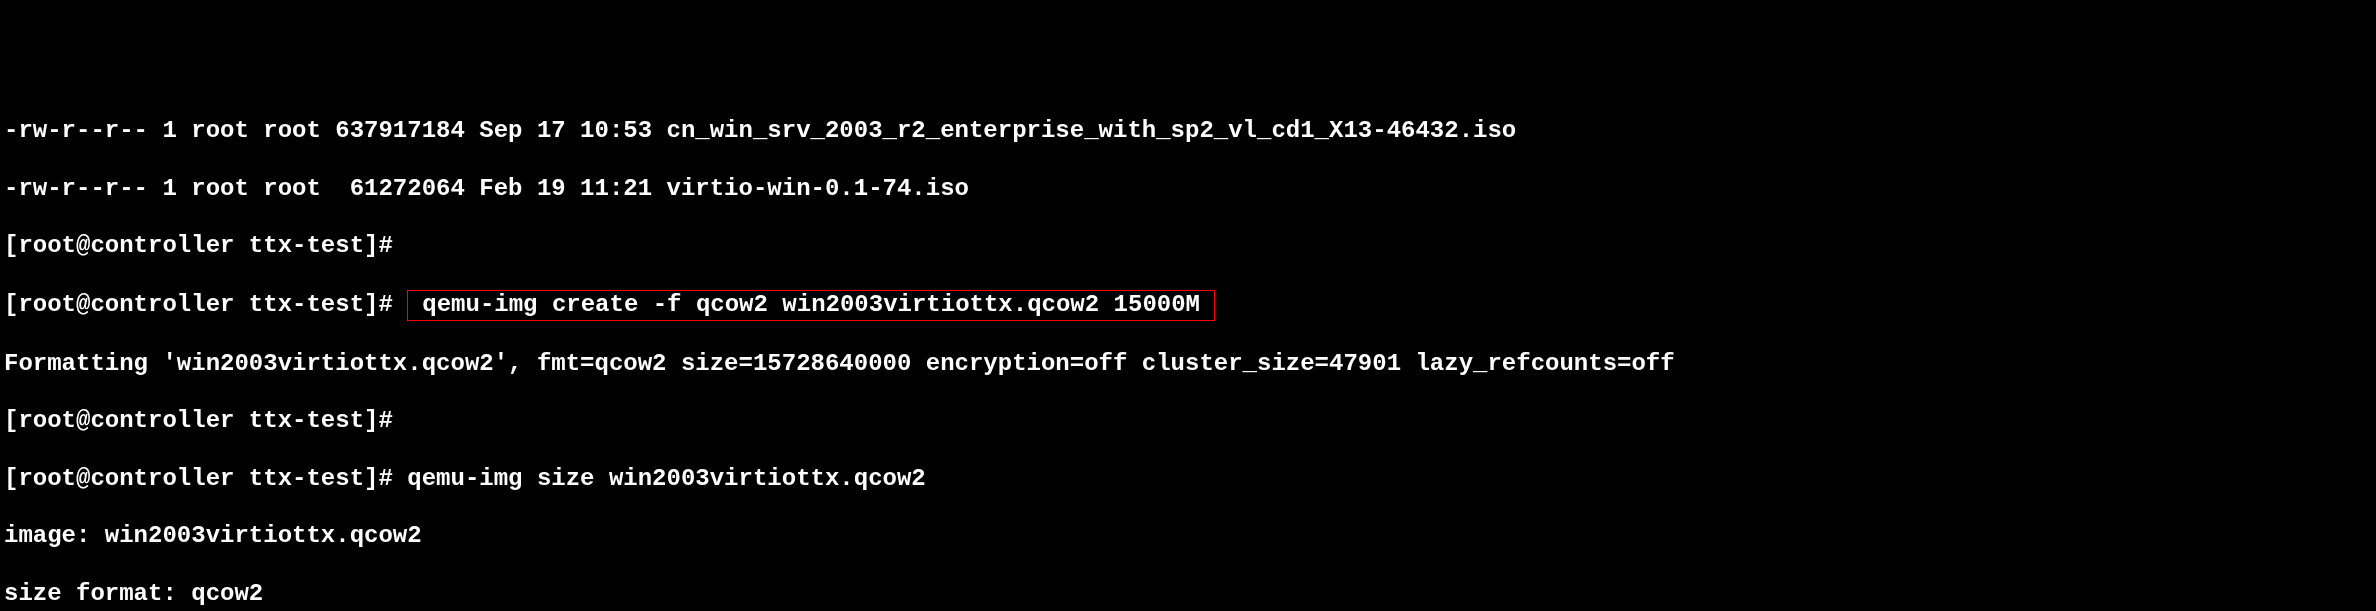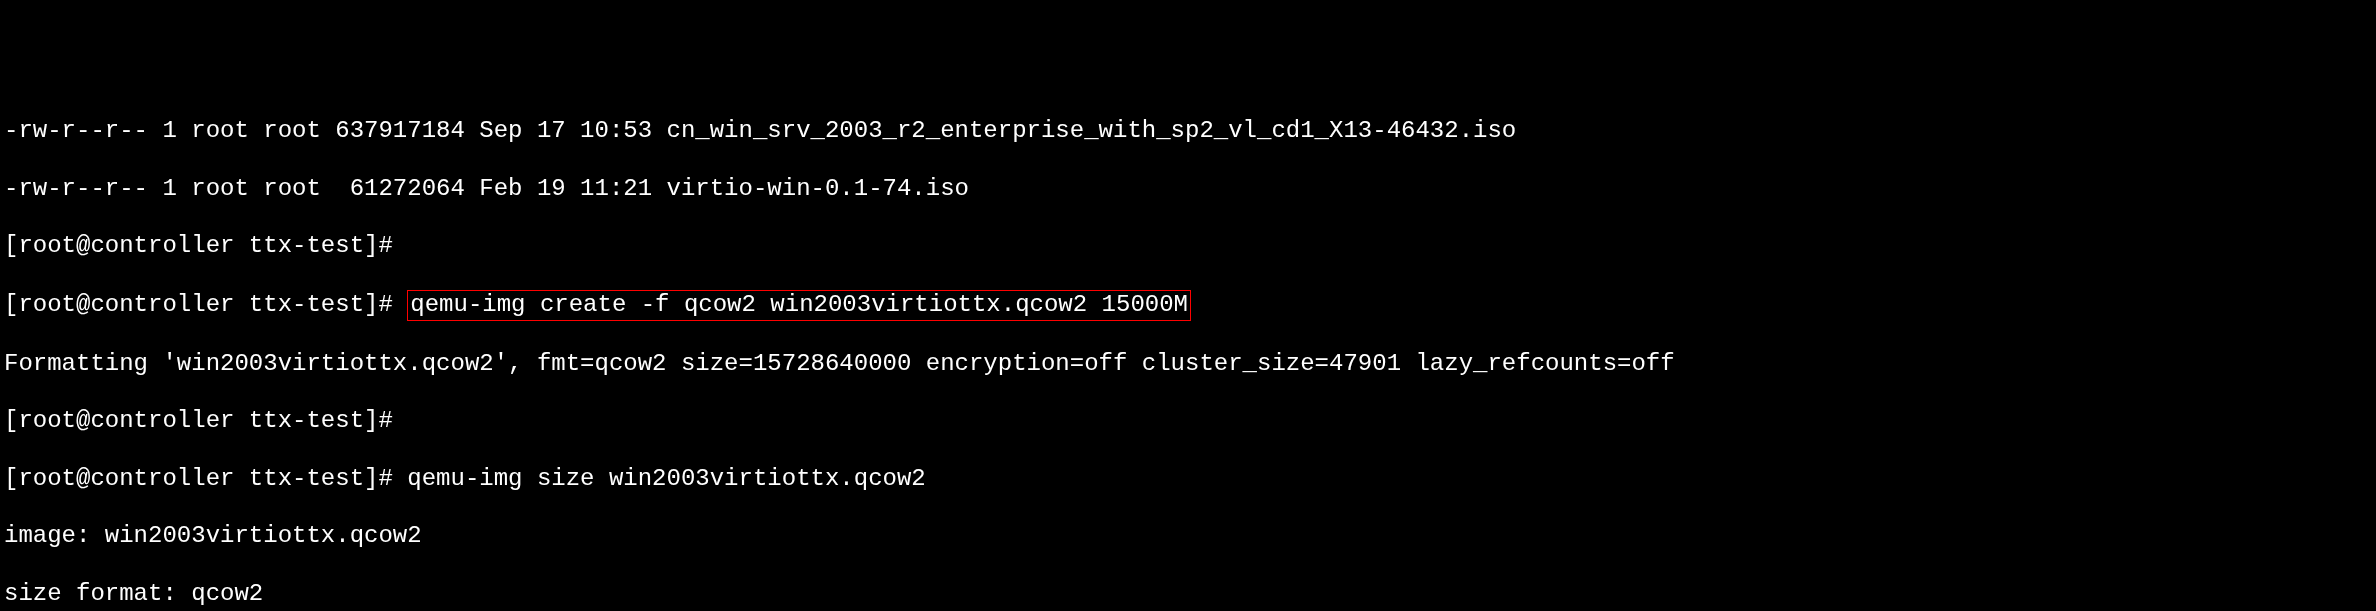--- a/index.html
+++ b/index.html
@@ -1,37 +1,38 @@
 <!DOCTYPE html>
 <html><head>
   <meta charset="utf-8">
   <style>
     * {
       margin: 0;
       padding: 0;
       box-sizing: border-box;
+      font-weight: bold;
     }
     body {
       background-color: #000000;
       color: #ffffff;
       font-family: 'Courier New', Consolas, monospace;
       font-size: 24px;
       line-height: 1.2;
       padding: 2px 4px;
       white-space: pre;
       overflow: hidden;
     }
     .line {
       display: block;
       white-space: pre;
     }
     .highlight-red {
       border: 1.5px solid #ff0000;
       display: inline-block;
-      padding: 0 2px;
+      padding: 0 14px;
     }
   </style>
 </head>
 <body>
 
 
 
 <span class="line">-rw-r--r-- 1 root root 637917184 Sep 17 10:53 cn_win_srv_2003_r2_enterprise_with_sp2_vl_cd1_X13-46432.iso</span>
 <span class="line">-rw-r--r-- 1 root root  61272064 Feb 19 11:21 virtio-win-0.1-74.iso</span>
 <span class="line">[root@controller ttx-test]#</span>

